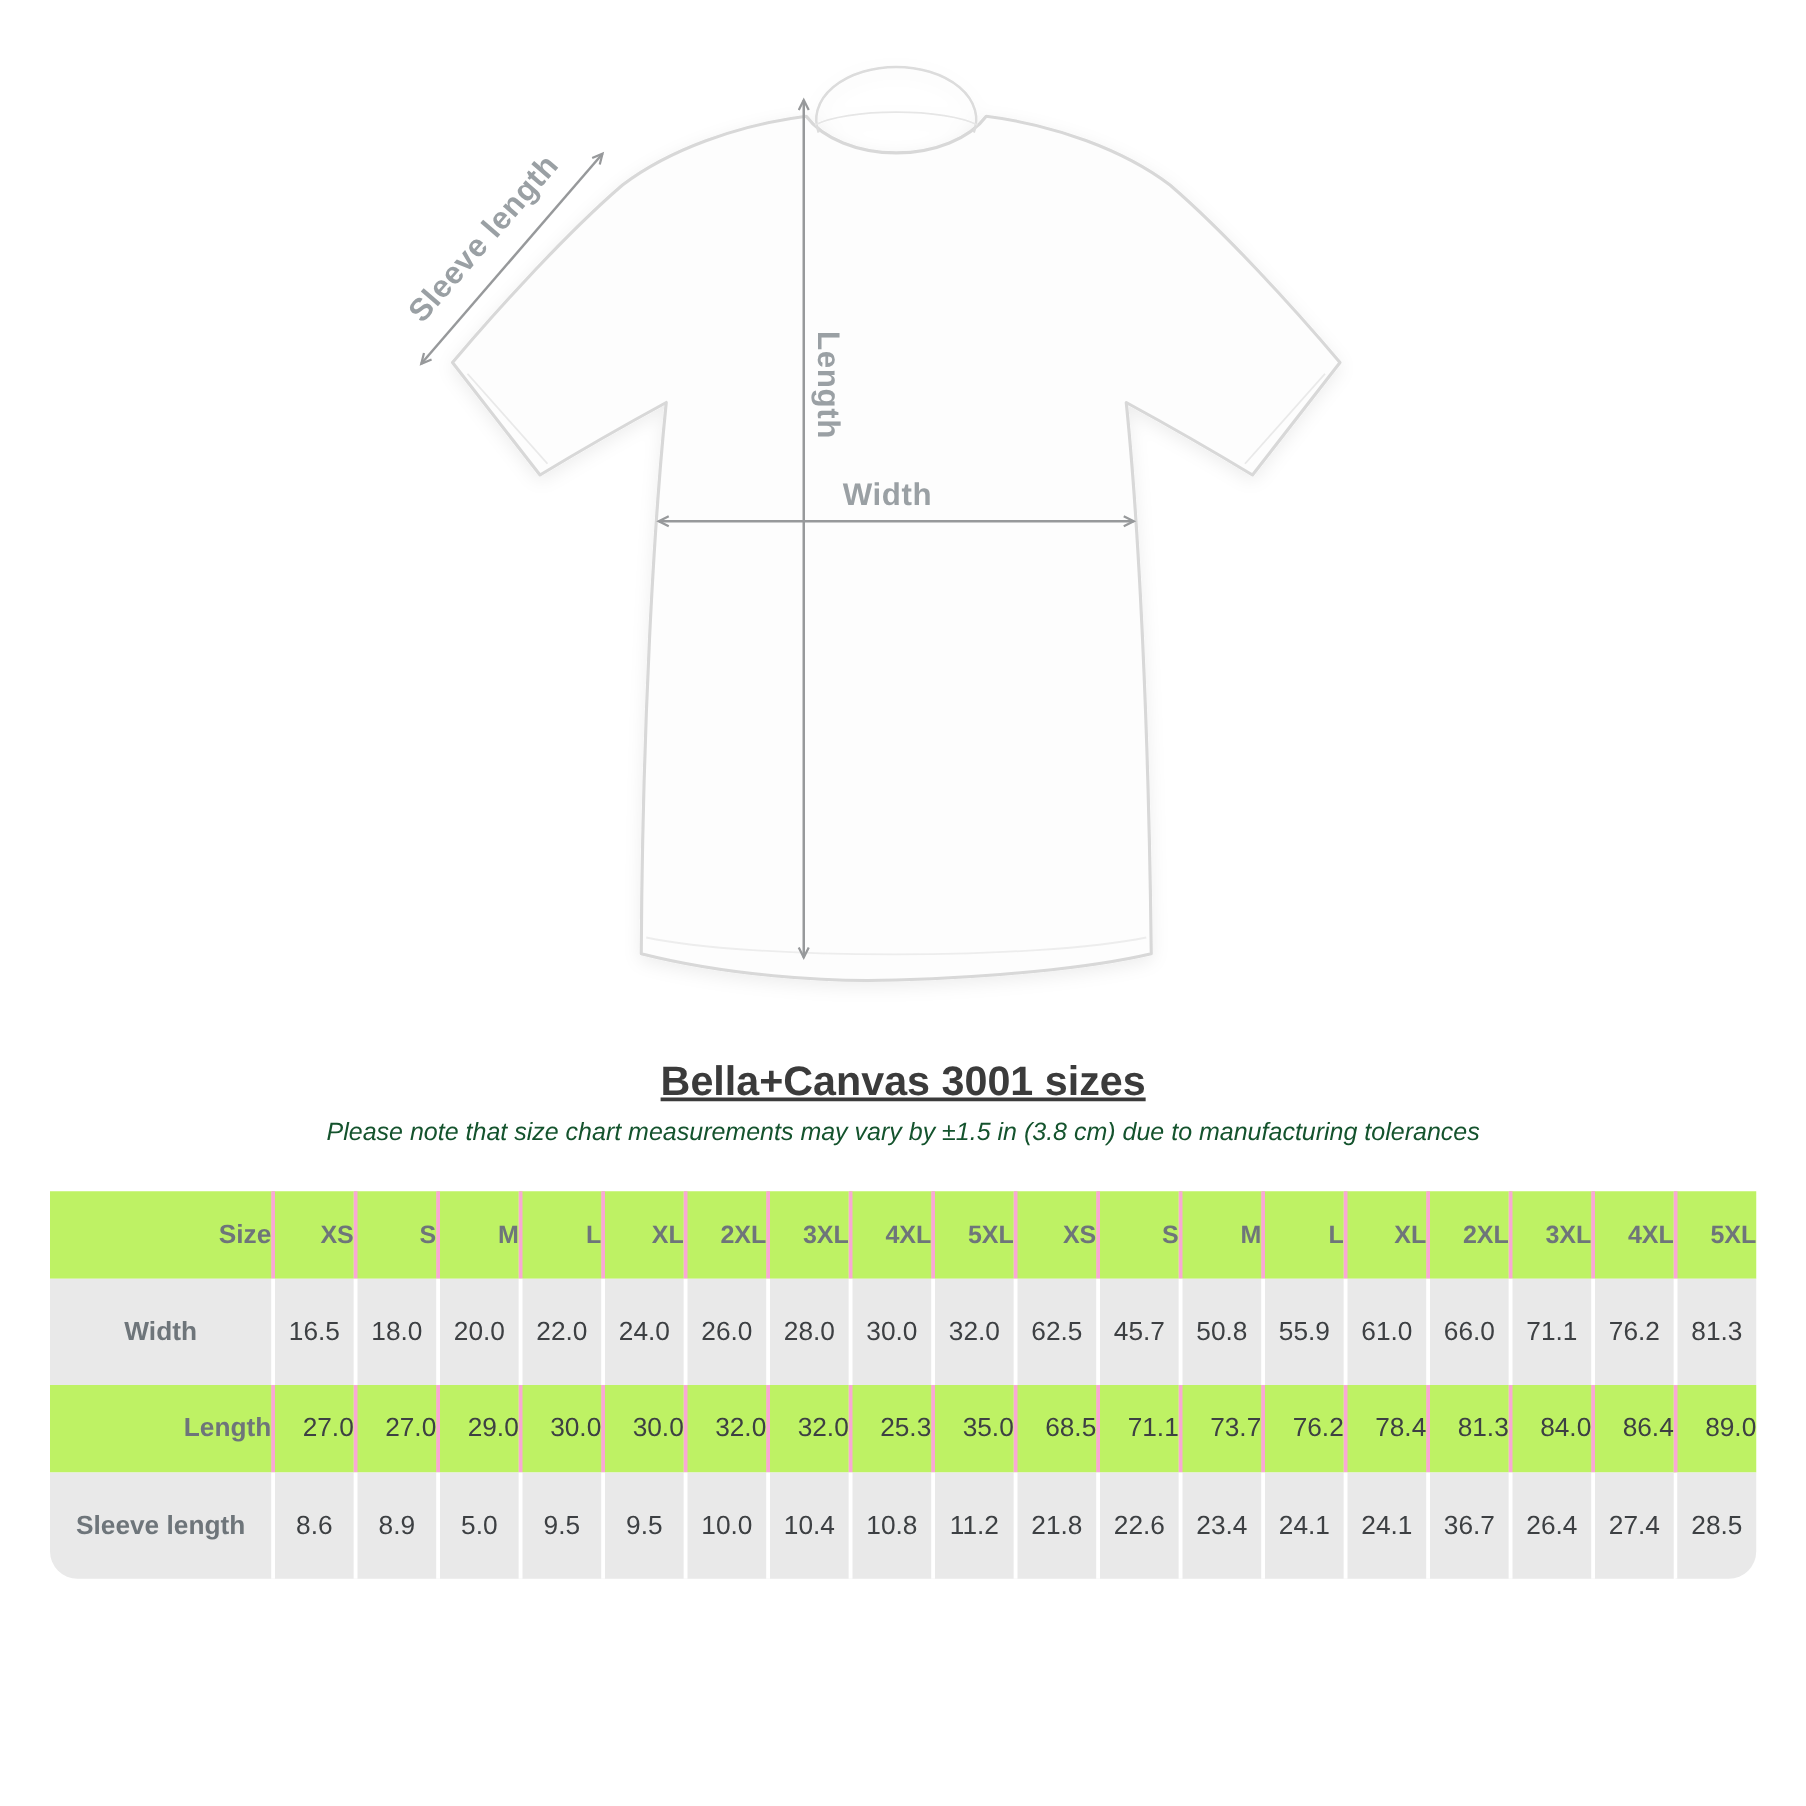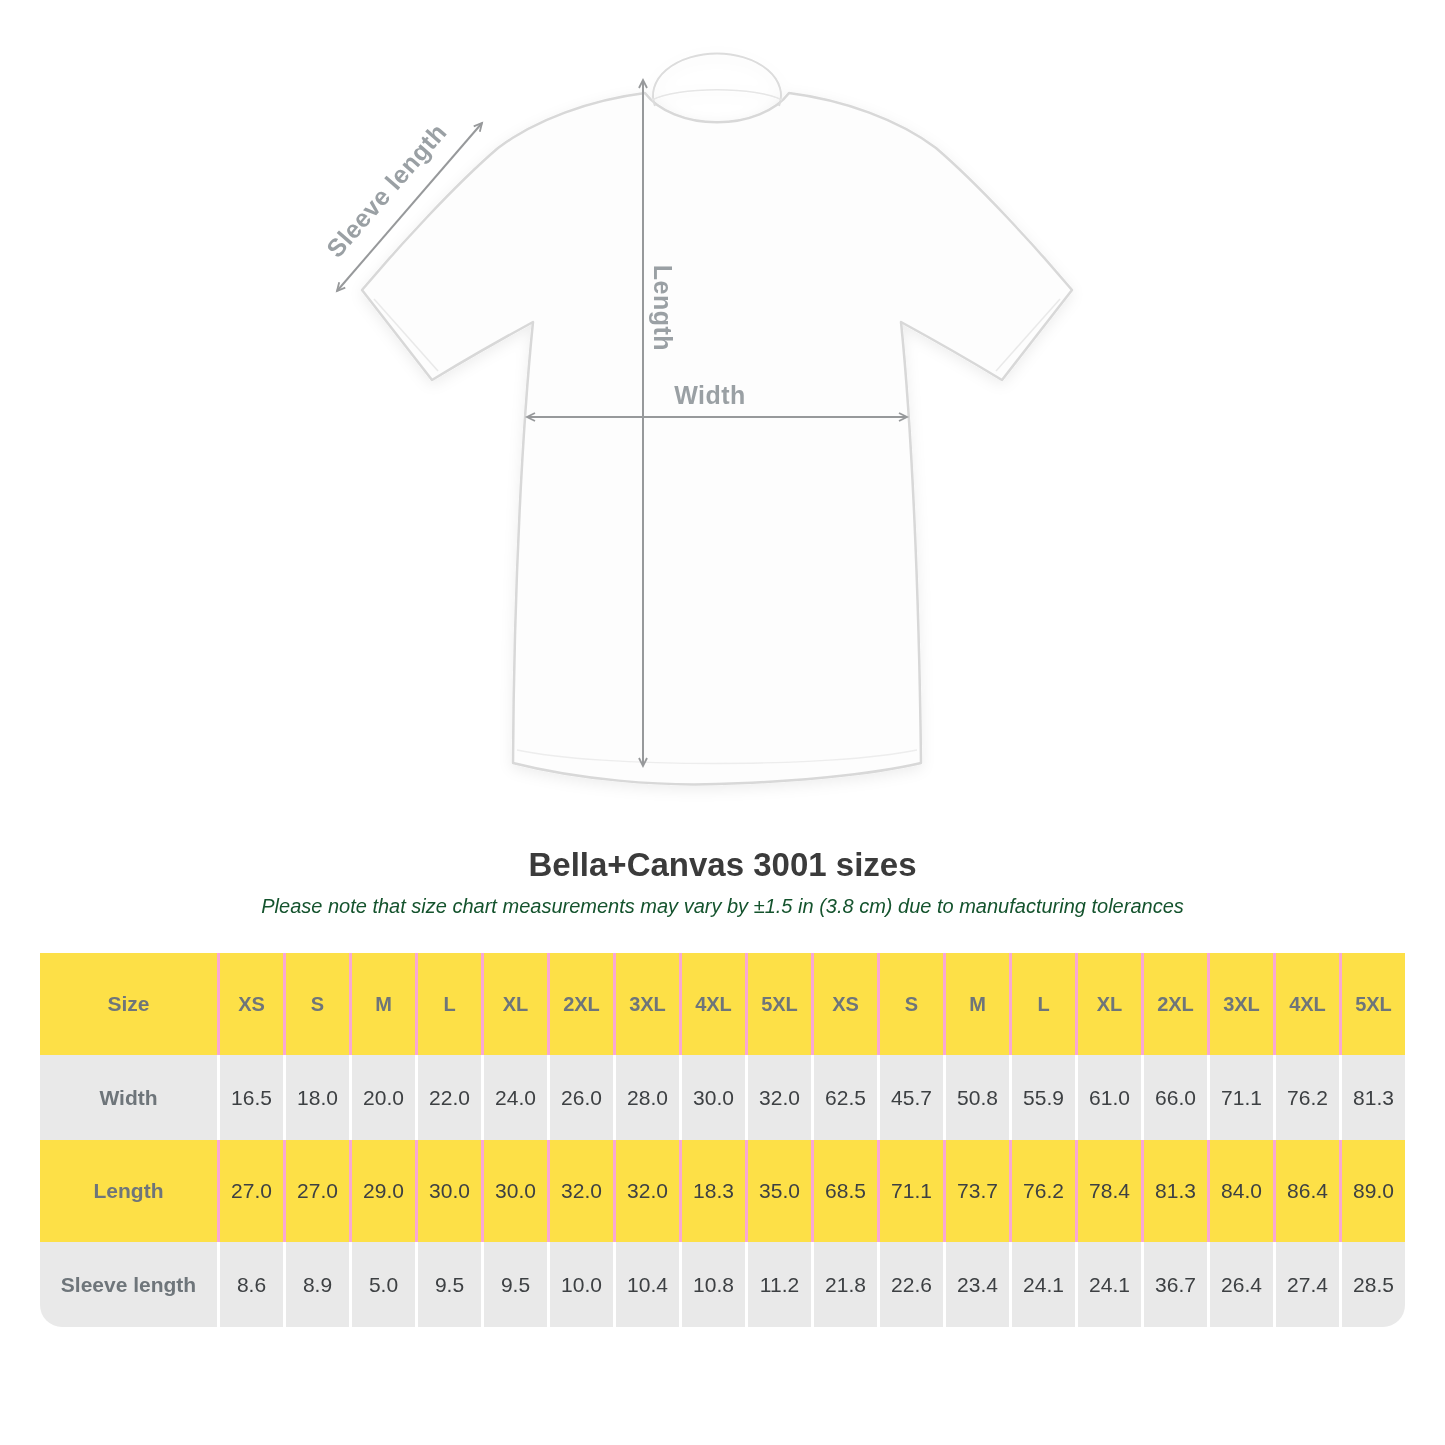--- a/index.html
+++ b/index.html
@@ -6,38 +6,38 @@
   body{
     width:1445px;height:1445px;position:relative;overflow:hidden;
     font-family:"Liberation Sans","DejaVu Sans",sans-serif;
   }
   
   .diagram{position:absolute;top:0;left:0;width:1445px;height:835px;}
   .dim-label{font-weight:bold;font-size:25px;fill:#9aa0a4;letter-spacing:.5px;}
   
   .page-title{
     position:absolute;top:846px;left:0;width:1445px;margin:0;
-    text-align:center;font-size:33px;font-weight:bold;color:#3b3b3b;
+    text-align:center;font-size:33px;font-weight:bold;color:#3b3b3b;text-decoration:underline;
   }
   .page-note{
     position:absolute;top:895px;left:0;width:1445px;margin:0;
     text-align:center;font-style:italic;font-size:20px;color:#14532d;
   }
   
   .tablewrap{position:absolute;top:953px;left:40px;width:1365px;}
   table.sizes{
     width:1365px;border-collapse:separate;border-spacing:0;table-layout:fixed;
   }
   td,th{box-sizing:border-box;padding:0;text-align:center;vertical-align:middle;}
   tr.hdr th{background:#e9e9e9;height:110px;font-weight:normal;}
   tr.hdr th:first-child{border-top-left-radius:22px;}
   tr.hdr th:last-child{border-top-right-radius:22px;}
   .unit-name{font-weight:bold;font-style:italic;font-size:25px;color:#666c70;line-height:34px;}
   .unit-sub{font-style:italic;font-size:19px;color:#55595c;line-height:28px;}
-  tr.w td{background:#fde047;height:102px;}
+  tr.w td{background:#bef264;height:70px;text-align:right;}
   tr.g td{background:#e9e9e9;height:85px;}
   tr.w td + td{border-left:3px solid #f9a8d4;}
   tr.g td + td{border-left:3px solid #ffffff;}
   tr.last td:first-child{border-bottom-left-radius:22px;}
   tr.last td:last-child{border-bottom-right-radius:22px;margin-left:12px;}
   .rl{font-weight:bold;font-size:21px;color:#6e757a;}
   .sz{font-weight:bold;font-size:20px;color:#6e757a;}
   .val{font-size:21px;color:#3d4043;}
 </style>
 </head>
@@ -165,21 +165,21 @@
 
       <tr class="w">
         <td class="rl">Length</td>
         <td class="val">27.0</td>
         <td class="val">27.0</td>
         <td class="val">29.0</td>
         <td class="val">30.0</td>
         <td class="val">30.0</td>
         <td class="val">32.0</td>
         <td class="val">32.0</td>
-        <td class="val">18.3</td>
+        <td class="val">25.3</td>
         <td class="val">35.0</td>
         <td class="val">68.5</td>
         <td class="val">71.1</td>
         <td class="val">73.7</td>
         <td class="val">76.2</td>
         <td class="val">78.4</td>
         <td class="val">81.3</td>
         <td class="val">84.0</td>
         <td class="val">86.4</td>
         <td class="val">89.0</td>

